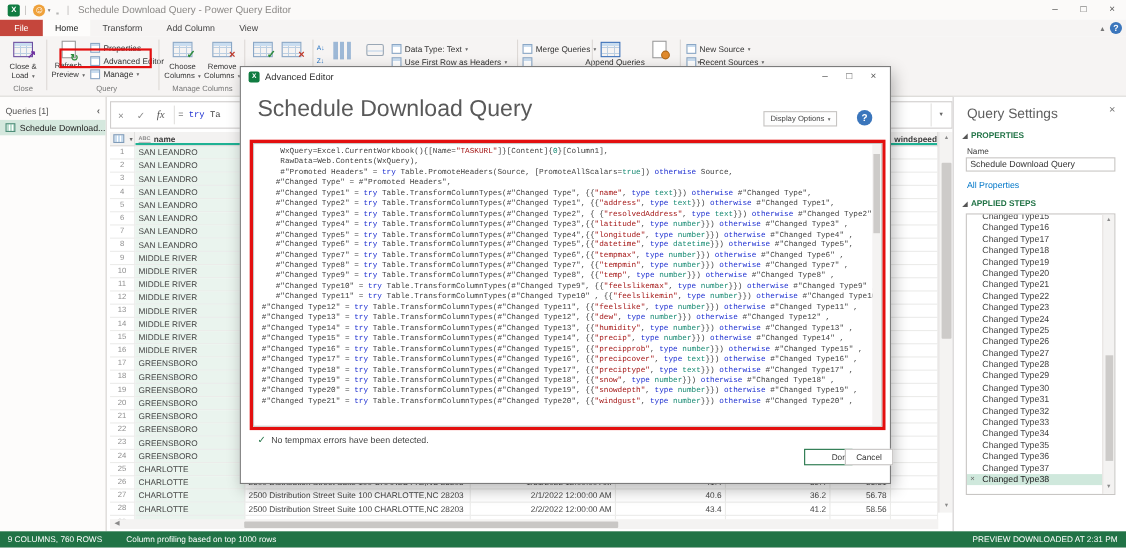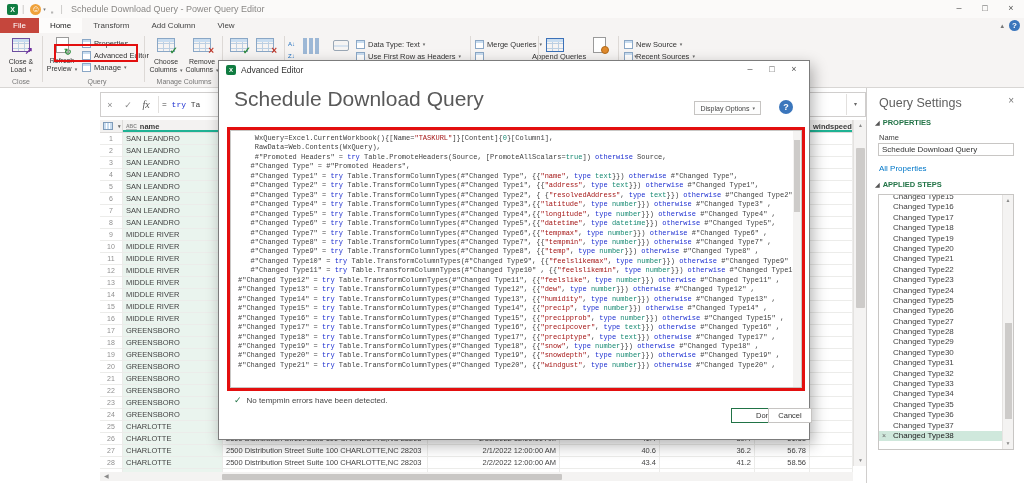--- a/index.html
+++ b/index.html
@@ -291,20 +291,30 @@
     </div>
     <div class="ribtext" style="left:624px; top:17px;">
       <span class="mini-ic"></span>
         <span>Recent Sources</span>
         <span class="caret">▾</span>
     </div>
   </div>
 
   <div class="anno" style="left:54px; top:44px; width:84px; height:18px;"></div>
 
+  <div class="queriespanel">
+    <div class="qp-head">
+      <span>Queries [1]</span>
+      <span class="qp-collapse">‹</span>
+    </div>
+    <div class="qp-item">
+      <span class="qp-tblic"></span>
+      <span>Schedule Download...</span>
+    </div>
+  </div>
 
   <div class="formulabar">
     <span class="fbtn">×</span>
     <span class="fbtn">✓</span>
     <span class="fbtn fx">fx</span>
     <span class="fsep"></span>
     <span class="formula-text">= <span class="tk-kw">try</span> Ta</span>
     <div class="fb-dd">▾</div>
   </div>
 
@@ -682,20 +692,25 @@
         <div class="step"><span>Changed Type37</span></div>
         <div class="step sel"><span class="delx">×</span><span>Changed Type38</span></div>
         <div class="steps-scroll">
         <div class="scr-arrow" style="top:0; width:10px;">▲</div>
         <div class="ssthumb" style="top:128px; height:96px;"></div>
         <div class="scr-arrow" style="bottom:0; width:10px;">▼</div>
       </div>
     </div>
   </div>
 
+  <div class="statusbar">
+    <span class="sb-left1">9 COLUMNS, 760 ROWS</span>
+    <span class="sb-left2">Column profiling based on top 1000 rows</span>
+    <span class="sb-right">PREVIEW DOWNLOADED AT 2:31 PM</span>
+  </div>
 
   <div class="dialog">
     <div class="dlg-title">
       <div class="dlg-icon">X</div>
       <span class="dlg-title-text">Advanced Editor</span>
       <div class="dlg-ctrls">
         <div class="dlg-wbtn">–</div>
         <div class="dlg-wbtn">□</div>
         <div class="dlg-wbtn">×</div>
       </div>
@@ -733,19 +748,19 @@
           <div class="code-line">#"Changed Type19" = <span class="tk-kw">try</span> Table.TransformColumnTypes(#"Changed Type18", {{<span class="tk-str">"snow"</span>, <span class="tk-kw">type</span> <span class="tk-type">number</span>}}) <span class="tk-kw">otherwise</span> #"Changed Type18" ,</div>
           <div class="code-line">#"Changed Type20" = <span class="tk-kw">try</span> Table.TransformColumnTypes(#"Changed Type19", {{<span class="tk-str">"snowdepth"</span>, <span class="tk-kw">type</span> <span class="tk-type">number</span>}}) <span class="tk-kw">otherwise</span> #"Changed Type19" ,</div>
           <div class="code-line">#"Changed Type21" = <span class="tk-kw">try</span> Table.TransformColumnTypes(#"Changed Type20", {{<span class="tk-str">"windgust"</span>, <span class="tk-kw">type</span> <span class="tk-type">number</span>}}) <span class="tk-kw">otherwise</span> #"Changed Type20" ,</div>
         </div>
       <div class="ed-scroll">
         <div class="edthumb"></div>
       </div>
     </div>
     <div class="syntaxline">
       <span class="syncheck">✓</span>
-      <span>No tempmin errors have been detected.</span>
+      <span>No tempmax errors have been detected.</span>
     </div>
     <div class="dlg-btn btn-done">Done</div>
     <div class="dlg-btn btn-cancel">Cancel</div>
   </div>
 
 </div>
 
 </body></html>

